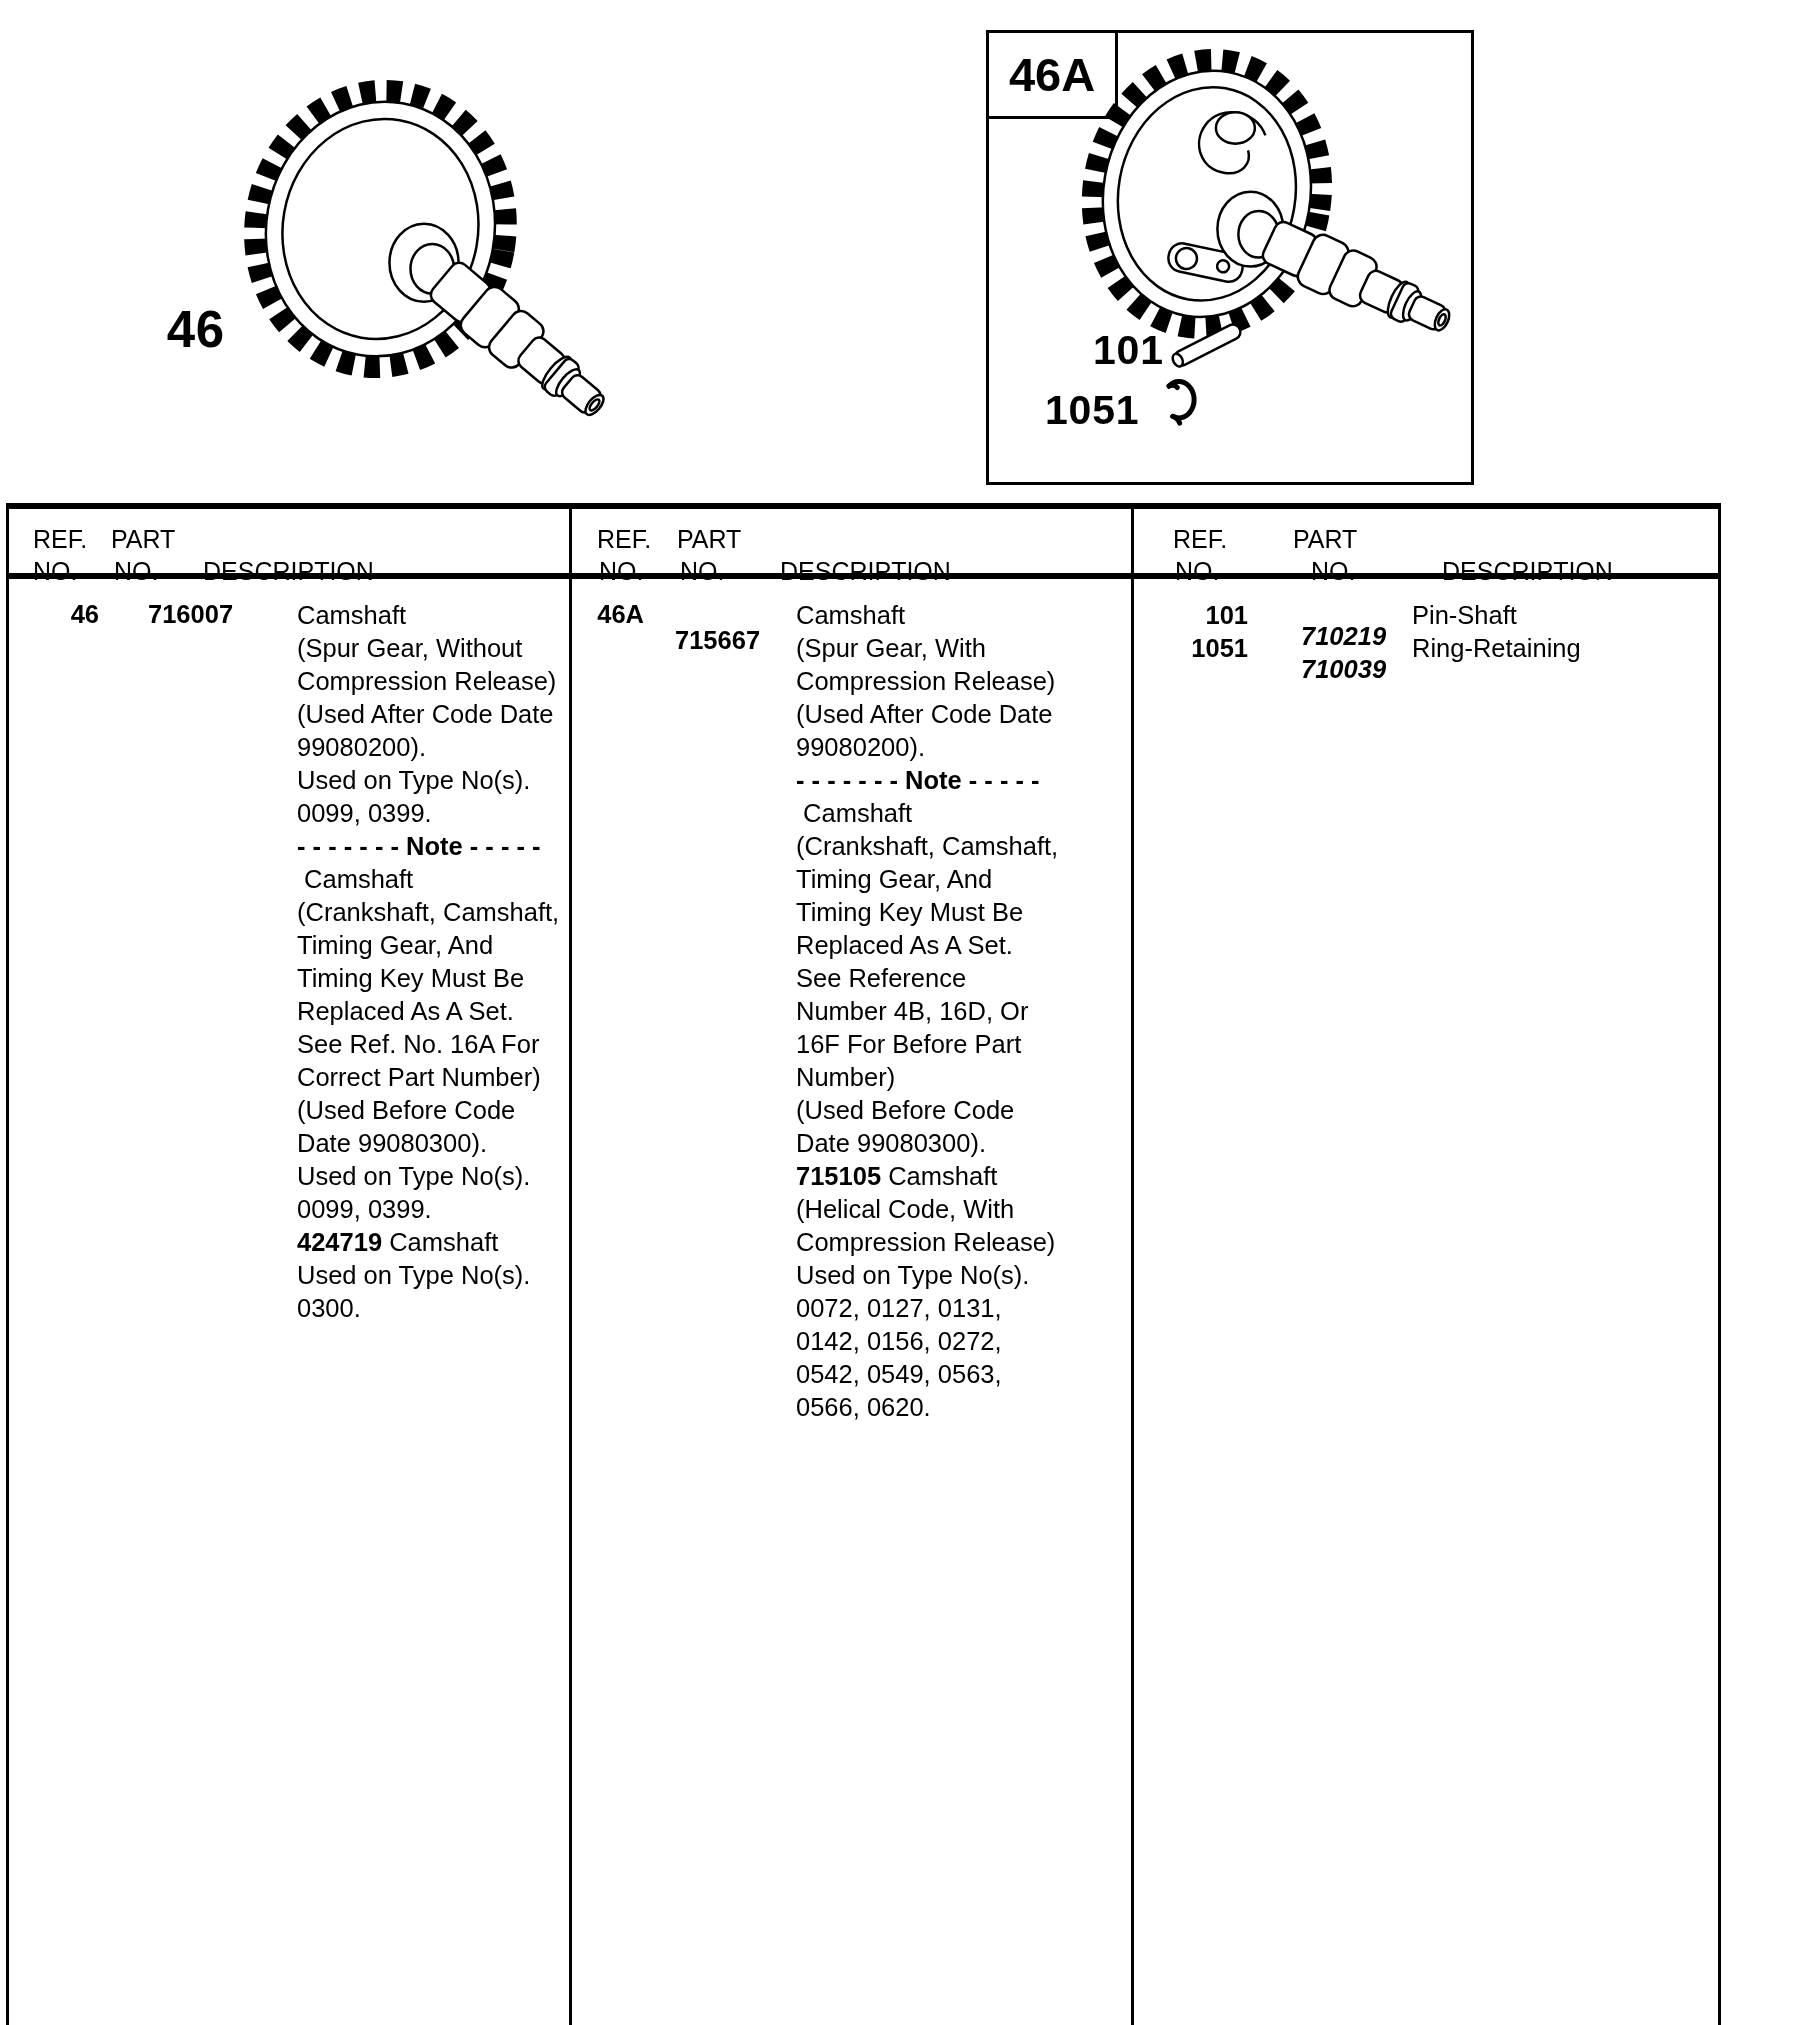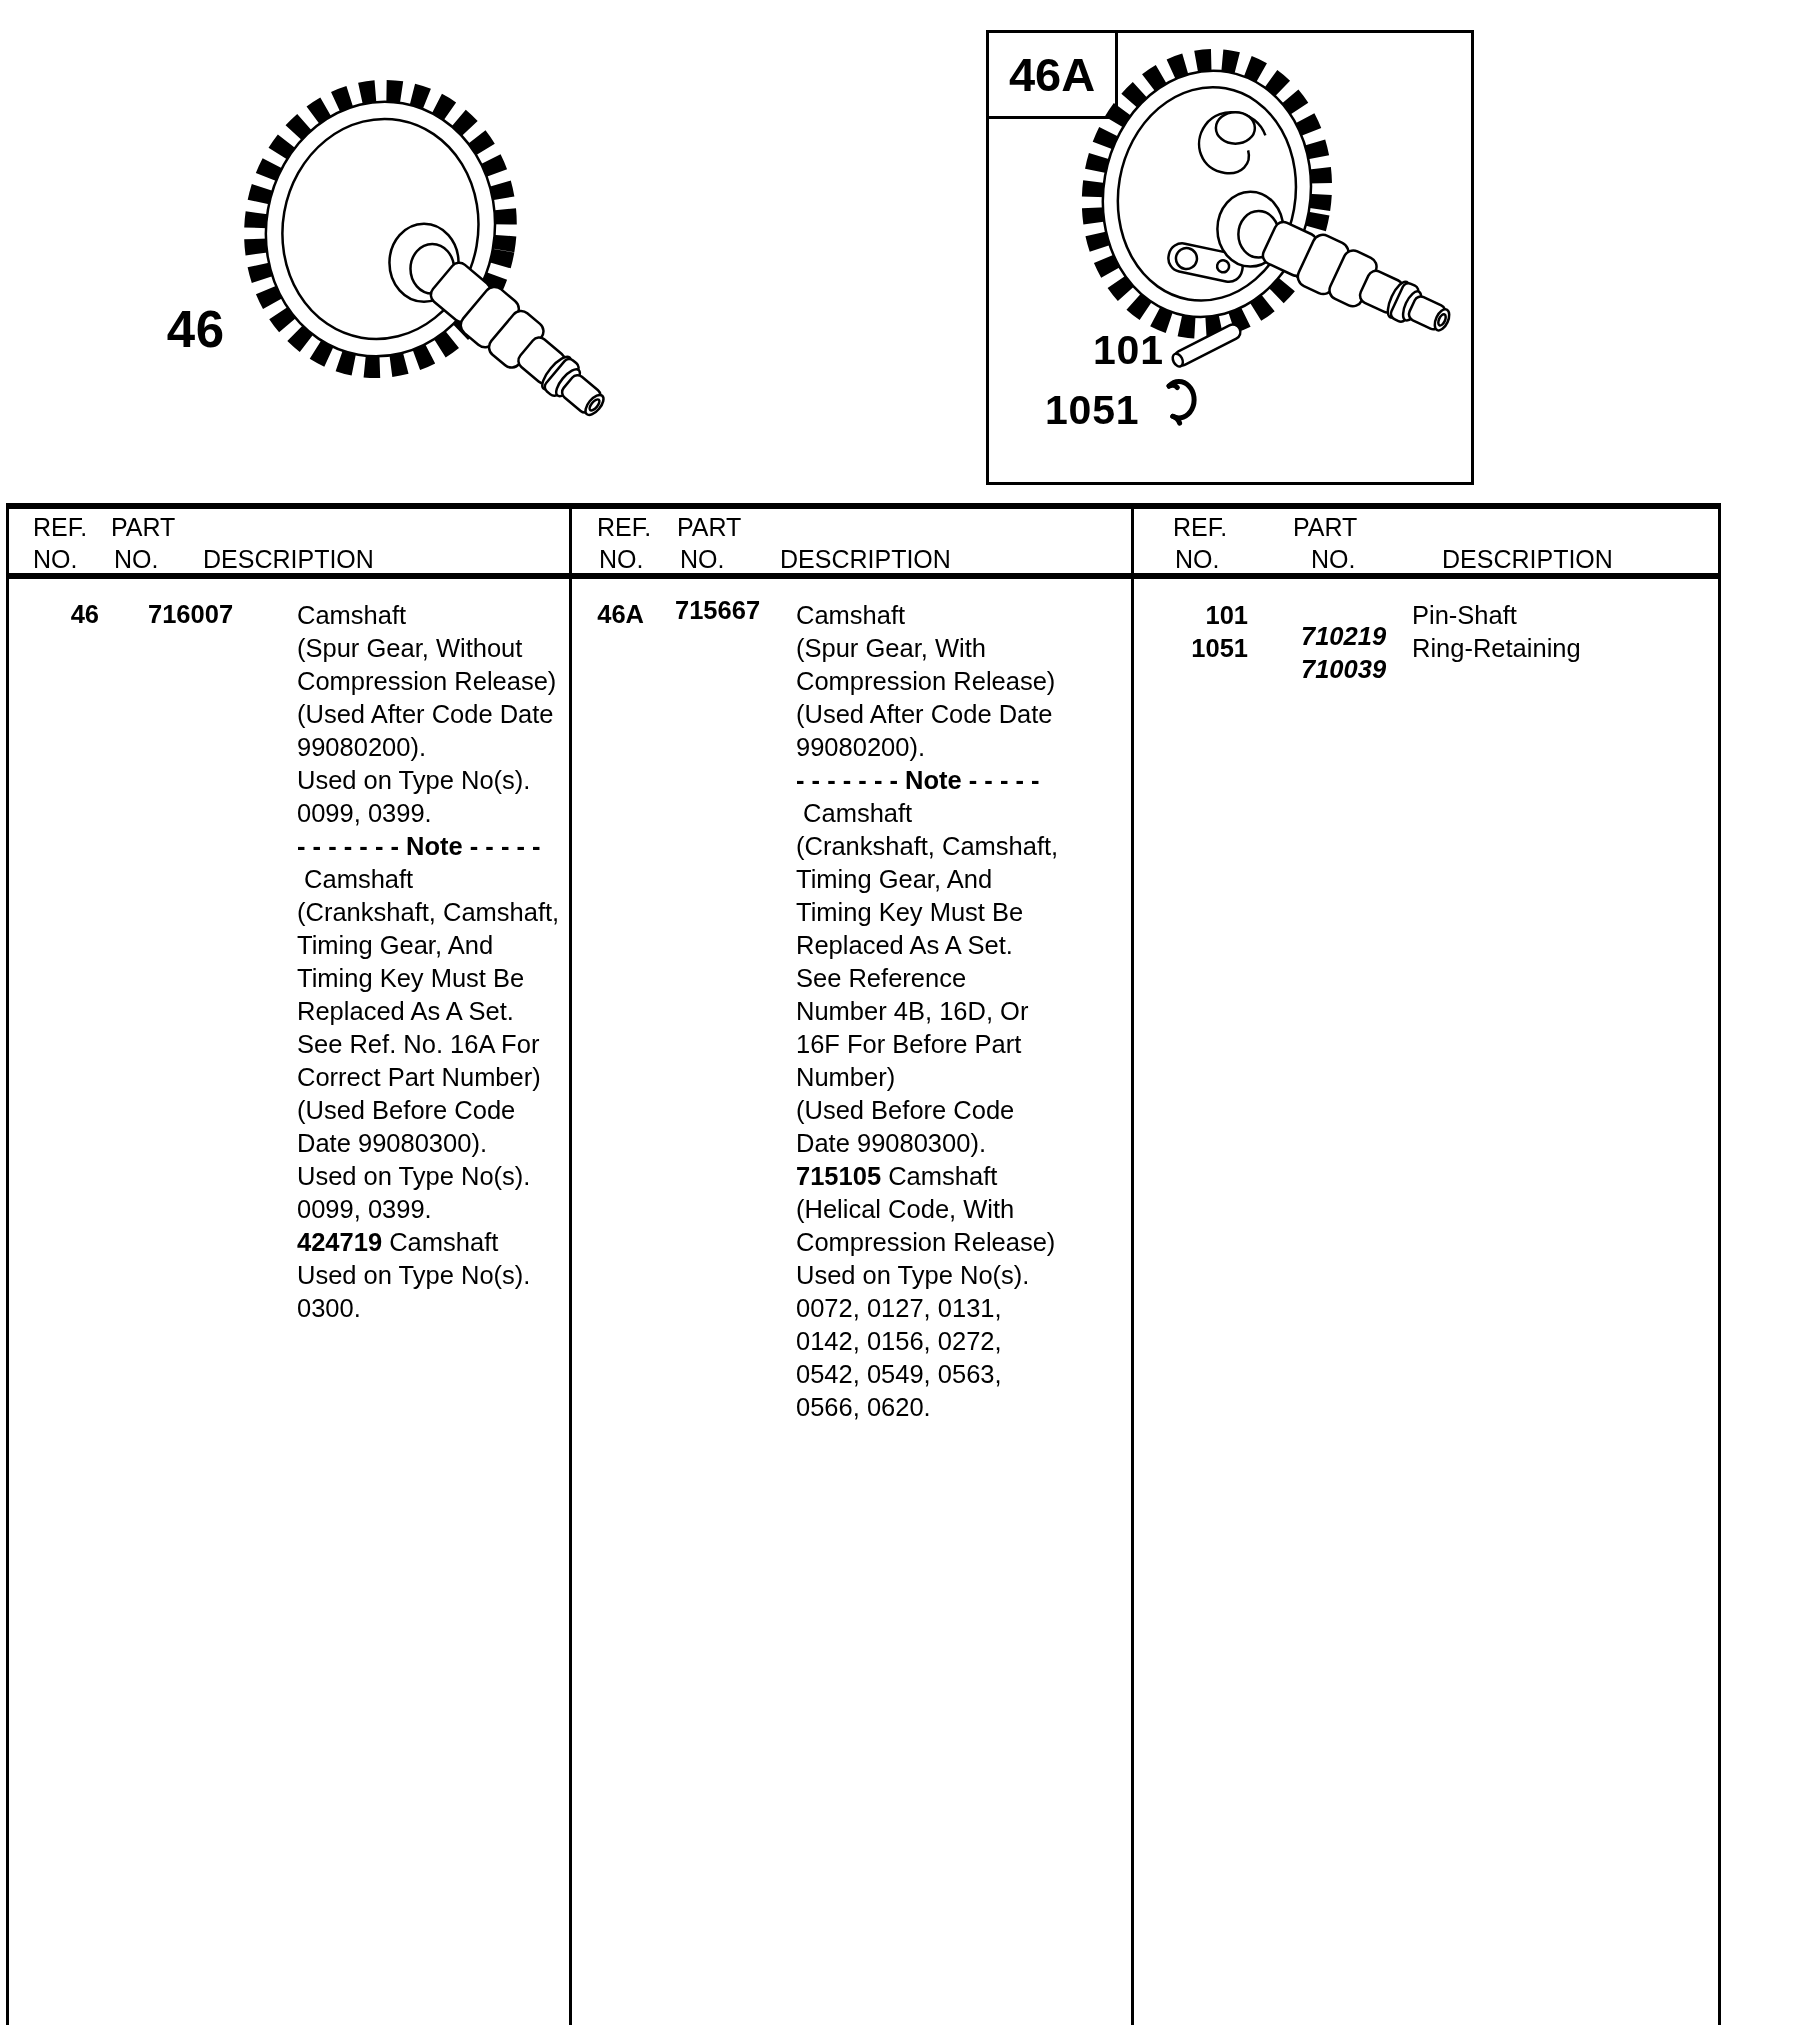--- a/index.html
+++ b/index.html
@@ -9,21 +9,21 @@
   }
   .hline, .vline { position:absolute; background:#000; }
   .fig-label { position:absolute; font-weight:bold; font-size:51px; letter-spacing:0.8px; }
   .small-fig-label { position:absolute; font-weight:bold; font-size:41px; letter-spacing:0.8px; }
   .panel { position:absolute; border:3px solid #000; background:#fff; }
   .panel-tag {
     position:absolute; left:-3px; top:-3px; width:126px; height:83px;
     border:3px solid #000; display:flex; align-items:center; justify-content:center;
     font-weight:bold; font-size:47px; background:#fff;
   }
-  .hdr { position:absolute; font-size:25px; }
+  .hdr { position:absolute; font-size:25px;margin-top:12px; }
   .ref-cell  { position:absolute; font-size:25.5px; font-weight:bold; text-align:right; white-space:pre; }
   .part-cell { position:absolute; font-size:25.5px; font-weight:bold; white-space:pre; }
   .desc      { position:absolute; font-size:25.5px; line-height:33px; }
   .ln  { white-space:pre; min-height:33px;margin-left:44px; }
   .b   { font-weight:bold; }
   .stack { position:absolute; font-size:25.5px; line-height:33px; }
   .stack div { white-space:pre; }
   .stack.bold div { font-weight:bold; }
   .stack.right { text-align:right; }
   svg { position:absolute; overflow:visible; }
@@ -171,21 +171,21 @@
     <div class="ln"><span class="b"></span><span>(Used Before Code</span></div>
     <div class="ln"><span class="b"></span><span>Date 99080300).</span></div>
     <div class="ln"><span class="b"></span><span>Used on Type No(s).</span></div>
     <div class="ln"><span class="b"></span><span>0099, 0399.</span></div>
     <div class="ln"><span class="b">424719</span><span> Camshaft</span></div>
     <div class="ln"><span class="b"></span><span>Used on Type No(s).</span></div>
     <div class="ln"><span class="b"></span><span>0300.</span></div>
   </div>
 
   <div class="ref-cell" style="left:575px; top:600px; width:69px;">46A</div>
-  <div class="part-cell" style="left:675px; top:596px;">715667</div>
+  <div class="part-cell" style="left:675px; top:626px;">715667</div>
   <div class="desc" style="left:752px; top:599px; width:378px;">
     <div class="ln"><span class="b"></span><span>Camshaft</span></div>
     <div class="ln"><span class="b"></span><span>(Spur Gear, With</span></div>
     <div class="ln"><span class="b"></span><span>Compression Release)</span></div>
     <div class="ln"><span class="b"></span><span>(Used After Code Date</span></div>
     <div class="ln"><span class="b"></span><span>99080200).</span></div>
     <div class="ln"><span class="b">- - - - - - - Note - - - - -</span><span></span></div>
     <div class="ln"><span class="b"></span><span> Camshaft</span></div>
     <div class="ln"><span class="b"></span><span>(Crankshaft, Camshaft,</span></div>
     <div class="ln"><span class="b"></span><span>Timing Gear, And</span></div>

